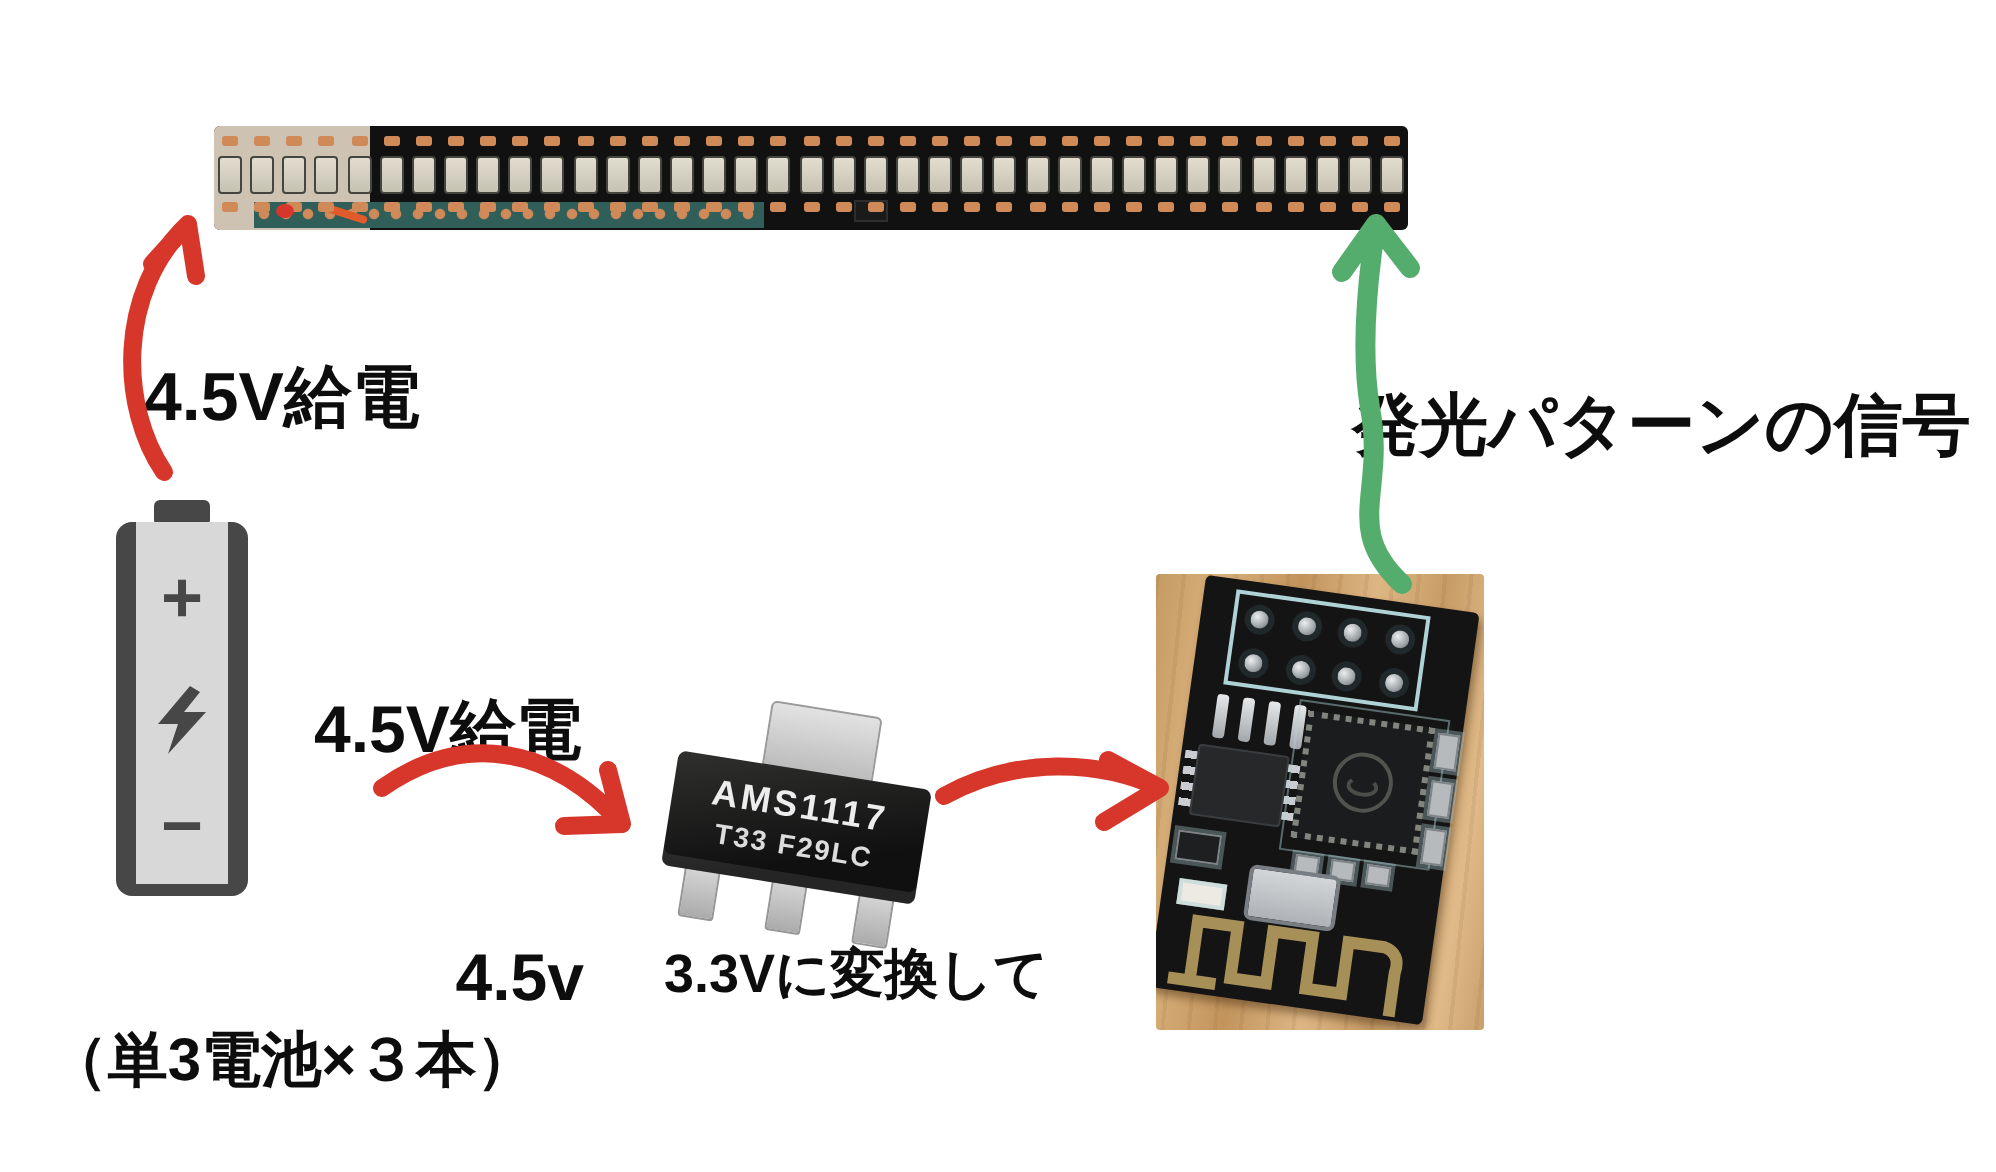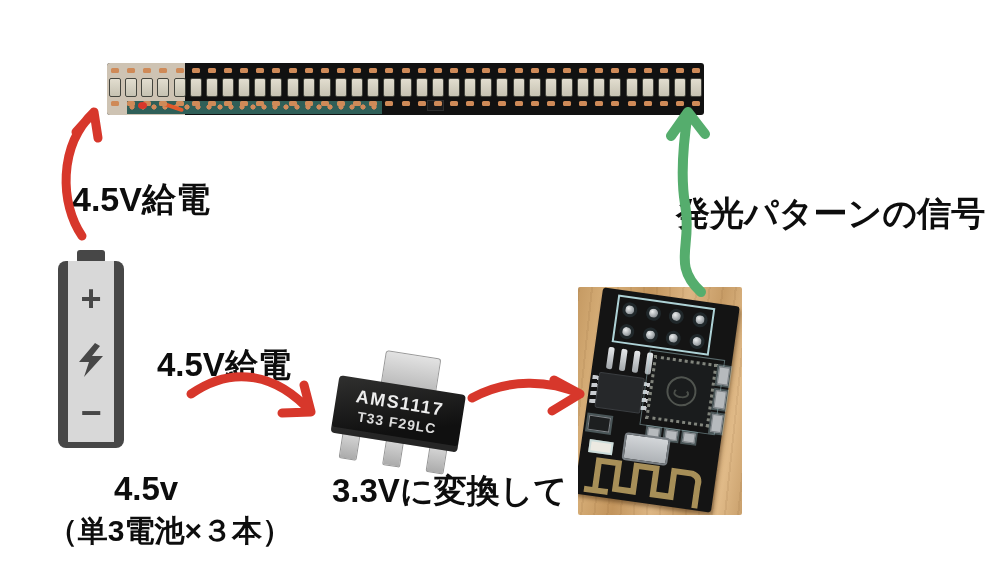--- a/index.html
+++ b/index.html
@@ -316,43 +316,43 @@
     <div class="body">
       <div class="inner"></div>
       <div class="sym plus">+</div>
       <svg class="bolt" width="30" height="34" viewBox="0 0 30 34">
         <polygon fill="#474747" points="19,0 3,19 13,19 8,34 27,13 16,13 24,3"></polygon>
       </svg>
       <div class="sym minus">−</div>
     </div>
   </div>
 
-  <div class="label" style="left:0;top:470px;width:292px;text-align:center;font-size:33px">4.5v</div>
-  <div class="label" style="left:0;top:514px;width:292px;text-align:right;font-size:30px">（単3電池×３本）</div>
+  <div class="label" style="left:0;top:470px;width:292px;text-align:right;font-size:33px">4.5v</div>
+  <div class="label" style="left:0;top:514px;width:292px;text-align:center;font-size:30px">（単3電池×３本）</div>
 
   <div class="label" style="left:157px;top:346px;font-size:33px">4.5V給電</div>
 
   <svg class="arrow" style="left:183px;top:372px" width="150" height="62" viewBox="0 0 150 62">
     <path class="stroke-red" stroke-width="9" d="M8,22 C48,-6 92,0 128,40 M128,40 L99,41 M128,40 L121,13"></path>
   </svg>
 
   <div class="regulator">
     <div class="reg-rot">
       <div class="reg-tab"></div>
       <div class="reg-leg l1"></div>
       <div class="reg-leg l2"></div>
       <div class="reg-leg l3"></div>
       <div class="reg-body">
         <div class="m1">AMS1117</div>
         <div class="m2">T33 F29LC</div>
       </div>
     </div>
   </div>
 
-  <div class="label" style="left:332px;top:472px;font-size:33px">3.3Vに変換して</div>
+  <div class="label" style="left:332px;top:472px;font-size:27px">3.3Vに変換して</div>
 
   <svg class="arrow" style="left:466px;top:370px" width="130" height="52" viewBox="0 0 130 52">
     <path class="stroke-red" stroke-width="9" d="M6,28 C42,8 84,10 114,24 M114,24 L88,10 M114,24 L86,41"></path>
   </svg>
 
   <div class="esp-photo">
     <div class="esp-board">
       <div class="pin-box">
         <div class="pin"></div>
         <div class="pin"></div>

